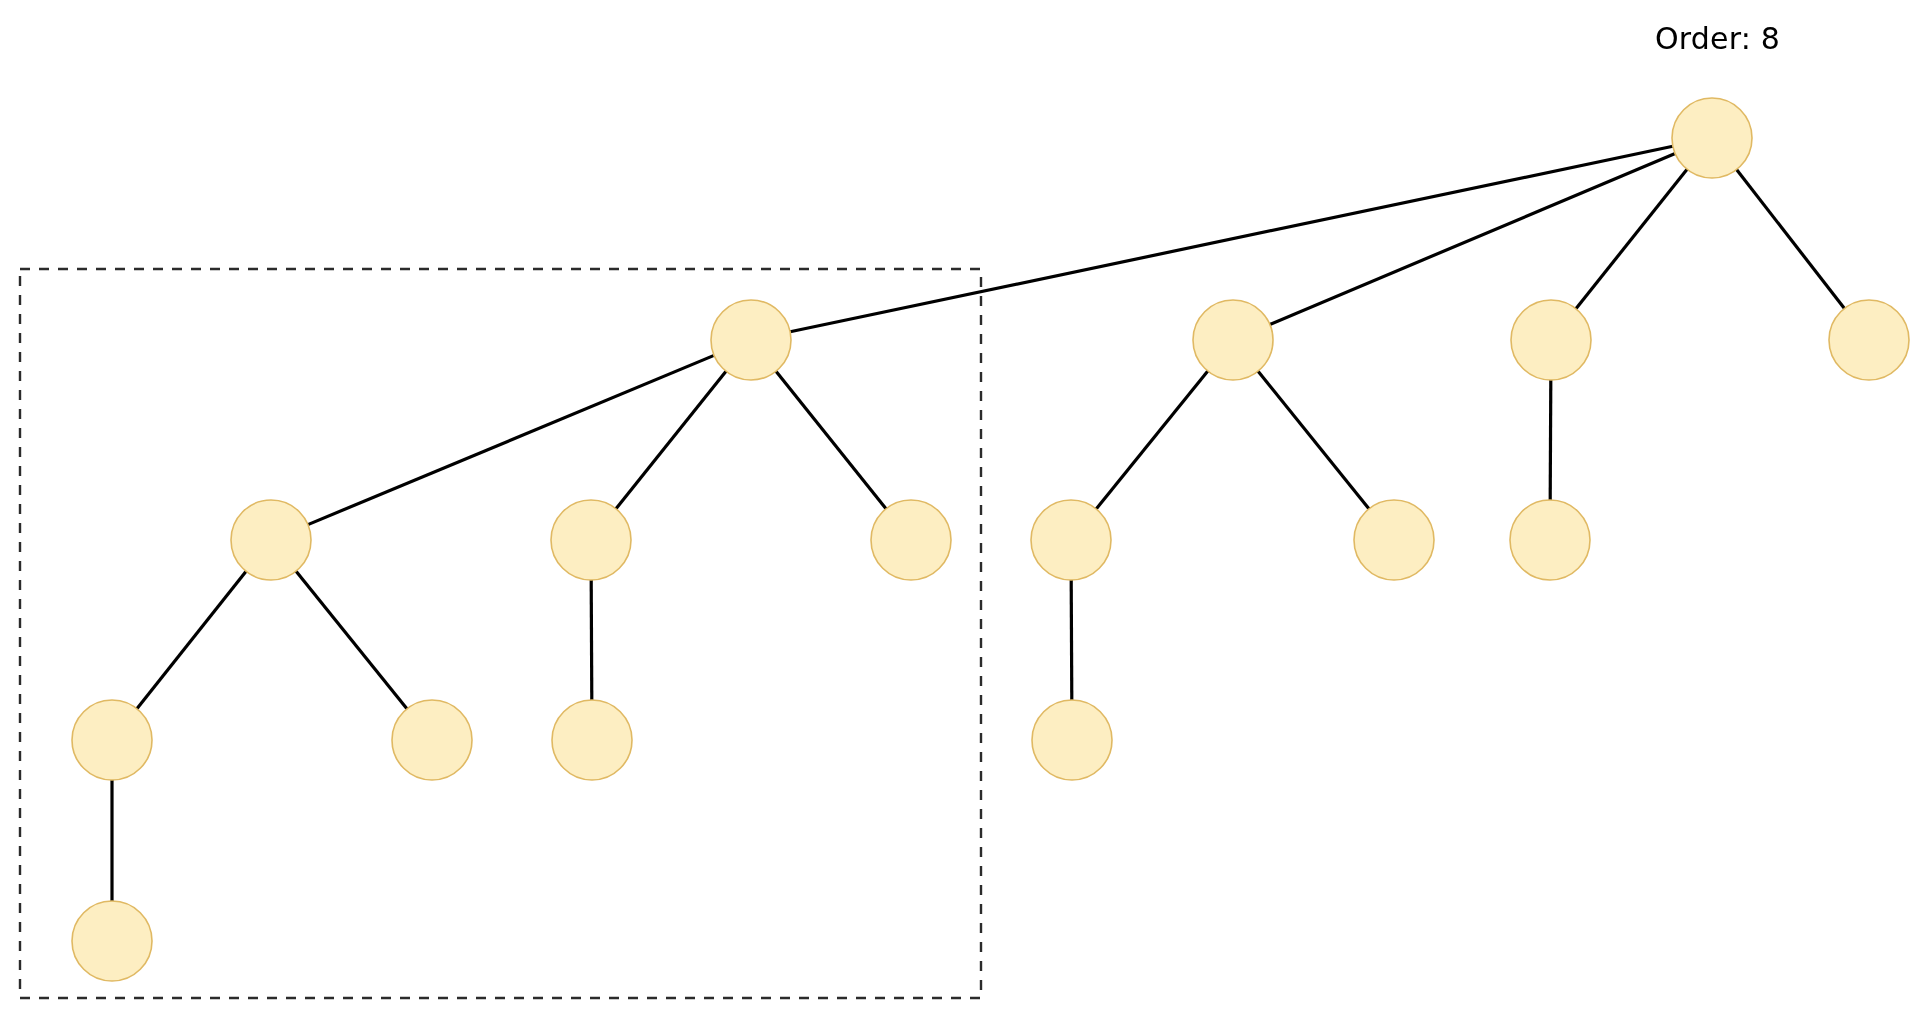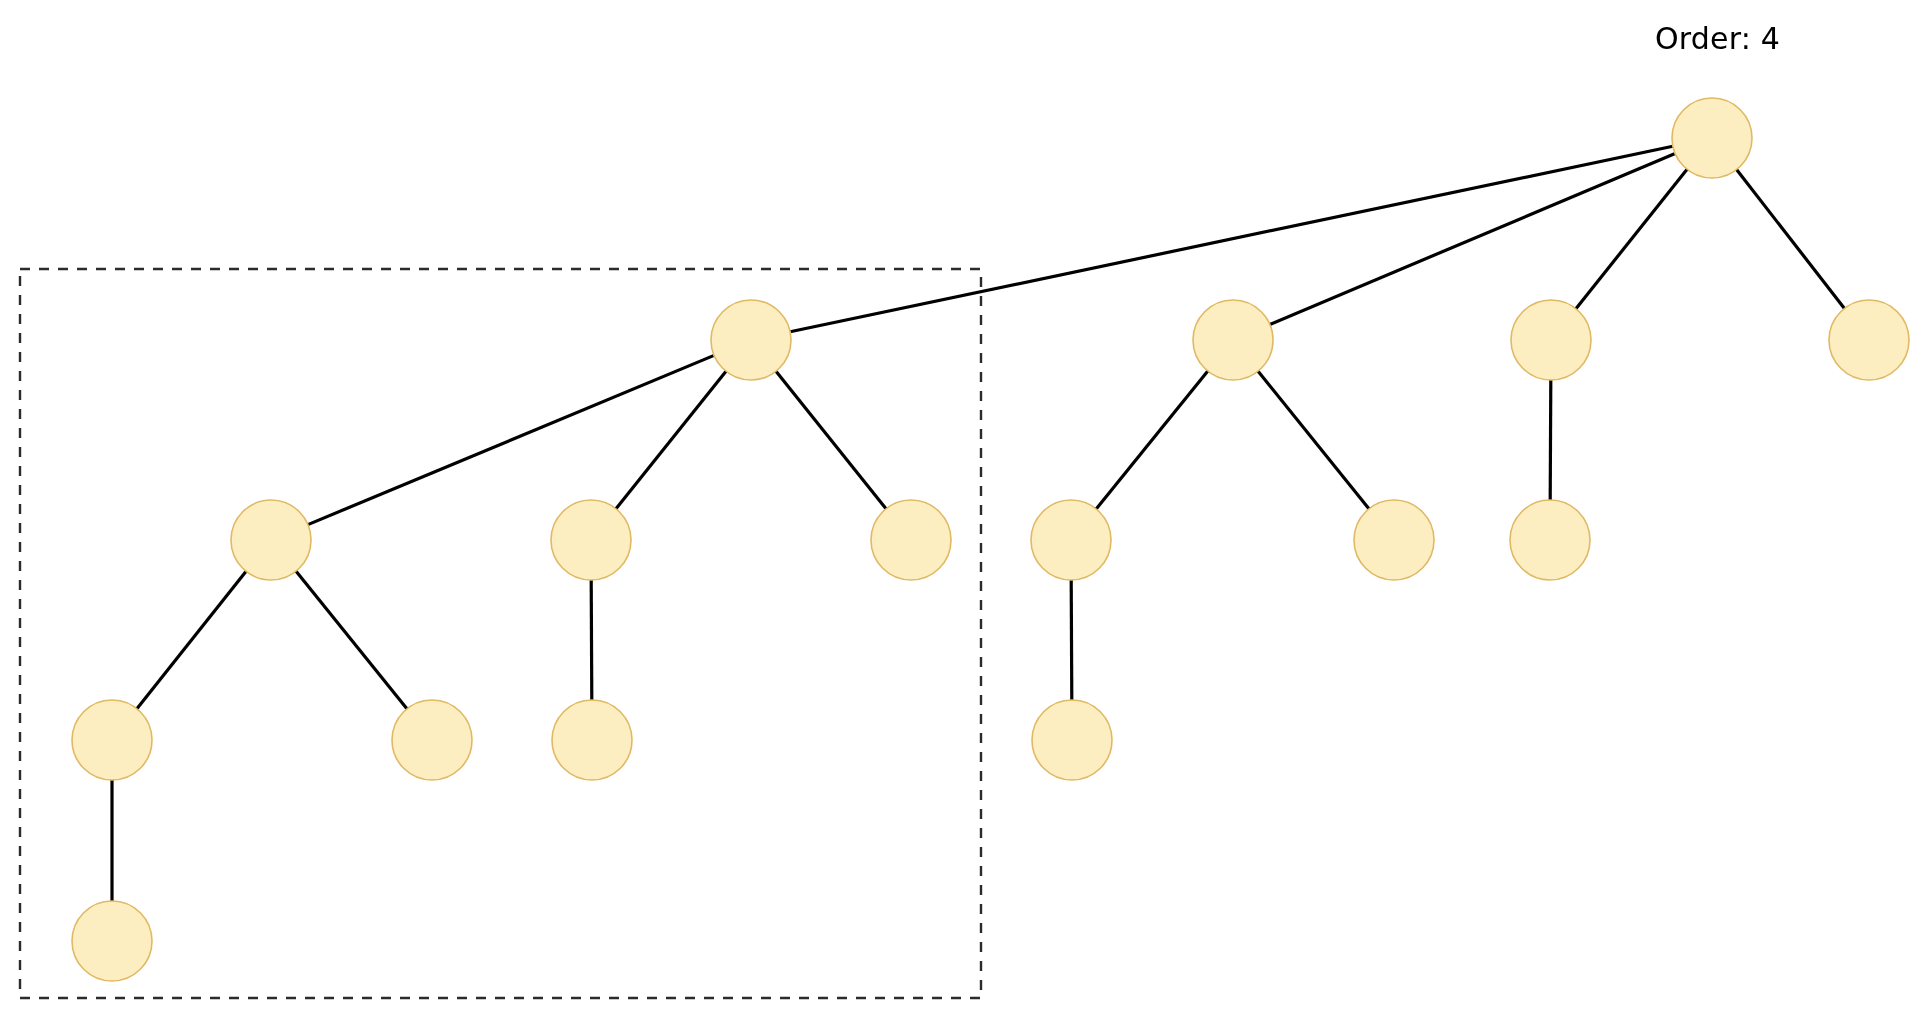--- a/index.html
+++ b/index.html
@@ -91,15 +91,15 @@
         <circle cx="1394" cy="540" r="40" class="tree-node" fill="#fdeec2" stroke="#e0b963"></circle>
         <circle cx="1550" cy="540" r="40" class="tree-node" fill="#fdeec2" stroke="#e0b963"></circle>
         <circle cx="112" cy="740" r="40" class="tree-node" fill="#fdeec2" stroke="#e0b963"></circle>
         <circle cx="432" cy="740" r="40" class="tree-node" fill="#fdeec2" stroke="#e0b963"></circle>
         <circle cx="592" cy="740" r="40" class="tree-node" fill="#fdeec2" stroke="#e0b963"></circle>
         <circle cx="1072" cy="740" r="40" class="tree-node" fill="#fdeec2" stroke="#e0b963"></circle>
         <circle cx="112" cy="941" r="40" class="tree-node" fill="#fdeec2" stroke="#e0b963"></circle>
       </g>
   </svg>
 
-  <div class="order-label" id="order-label" style="left: 1655px; top: 24px;">Order: 4</div>
+  <div class="order-label" id="order-label" style="left: 1655px; top: 24px;">Order: 8</div>
 
 </div>
 
 </body></html>

